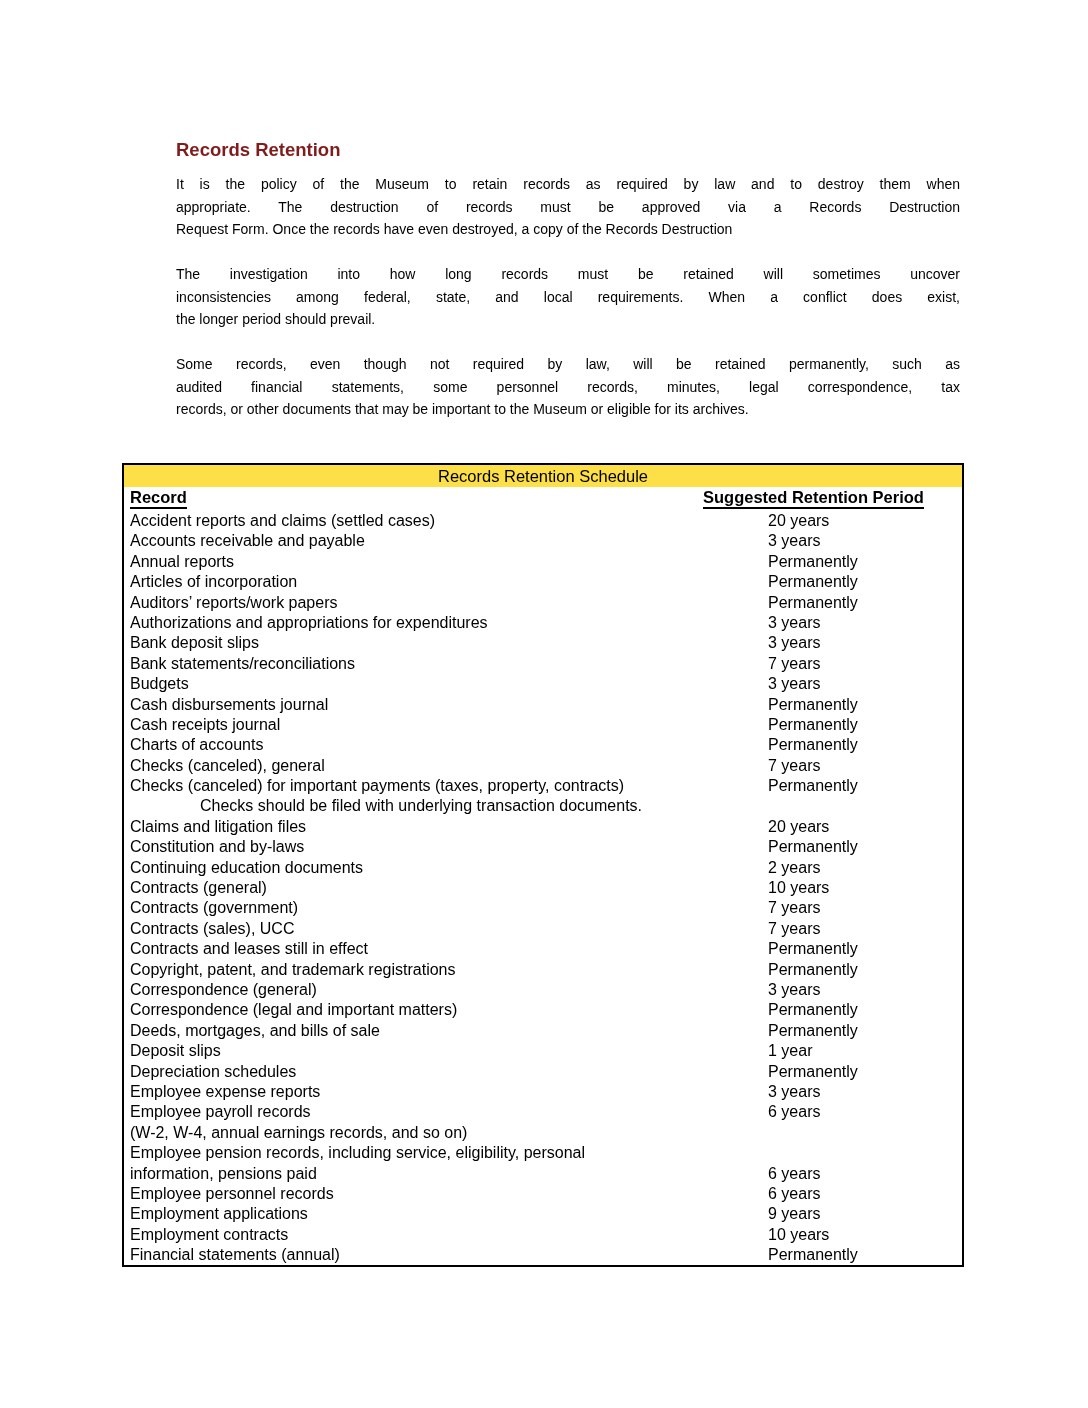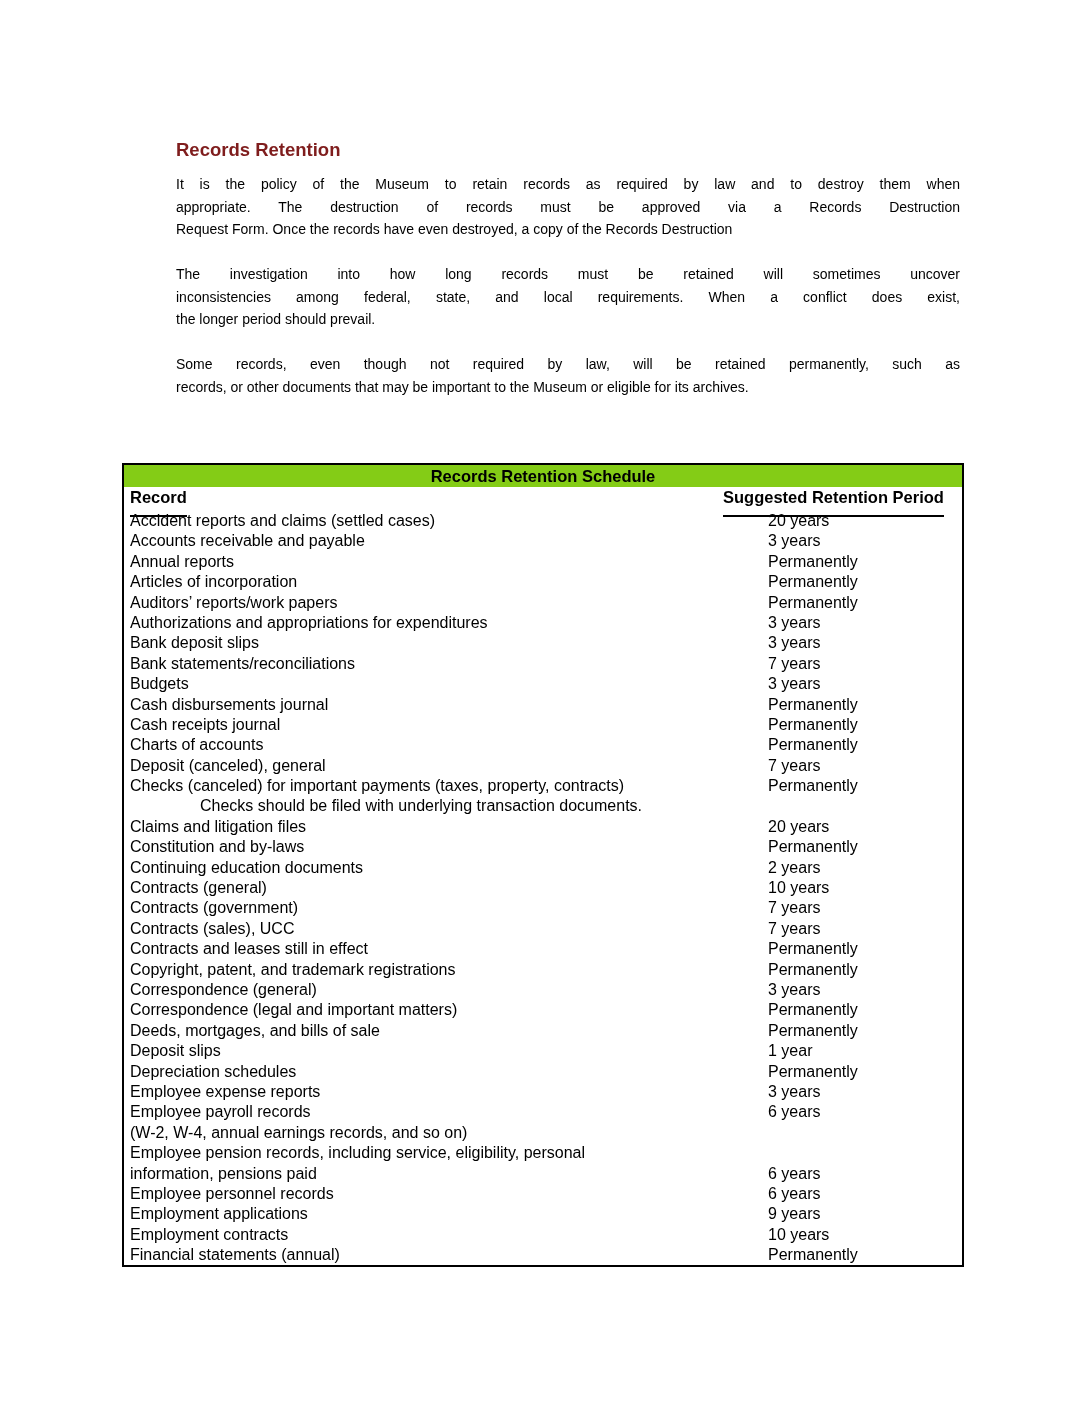--- a/index.html
+++ b/index.html
@@ -50,40 +50,40 @@
     left: 122px;
     top: 463px;
     width: 842px;
     border: 2px solid #000000;
     box-sizing: border-box;
     background: #ffffff;
   }
   .schedule-title {
     height: 22px;
     line-height: 22px;
-    background: #84cc16;
+    background: #fde047;
     text-align: center;
     font-size: 16.5px;
-    font-weight: bold;
+    font-weight: normal;
   }
   .col-headers {
     position: relative;
     height: 24px;
   }
   .col-header {
     position: absolute;
     top: 1px;
     font-size: 16.5px;
     font-weight: bold;
     border-bottom: 2px solid #000000;
-    padding-bottom: 8px;
+    padding-bottom: 0px;
     white-space: nowrap;
   }
   .col-header.c1 { left: 6px; }
-  .col-header.c2 { left: 599px; }
+  .col-header.c2 { left: 579px; }
   .rows { position: relative; }
   .row {
     position: relative;
     height: 20.4px;
   }
   .row .rec {
     position: absolute;
     left: 6px;
     top: 0;
     font-size: 16px;
@@ -116,20 +116,21 @@
         <div class="line">appropriate.  The destruction of records must be approved via a Records Destruction</div>
         <div class="line">Request Form.  Once the records have even destroyed, a copy of the Records Destruction</div>
       </div>
       <div class="para">
         <div class="line">The investigation into how long records must be retained will sometimes uncover</div>
         <div class="line">inconsistencies among federal, state, and local requirements. When a conflict does exist,</div>
         <div class="line">the longer period should prevail.</div>
       </div>
       <div class="para">
         <div class="line">Some records, even though not required by law, will be retained permanently, such as</div>
+        <div class="line">audited financial statements, some personnel records, minutes, legal correspondence, tax</div>
         <div class="line">records, or other documents that may be important to the Museum or eligible for its archives.</div>
       </div>
     </div>
 
   <div class="schedule">
     <div class="schedule-title">Records Retention Schedule</div>
     <div class="col-headers">
       <span class="col-header c1">Record</span>
       <span class="col-header c2">Suggested Retention Period</span>
     </div>
@@ -176,21 +177,21 @@
         </div>
         <div class="row">
           <span class="rec">Cash receipts journal</span>
           <span class="per">Permanently</span>
         </div>
         <div class="row">
           <span class="rec">Charts of accounts</span>
           <span class="per">Permanently</span>
         </div>
         <div class="row">
-          <span class="rec">Deposit (canceled), general</span>
+          <span class="rec">Checks (canceled), general</span>
           <span class="per">7 years</span>
         </div>
         <div class="row">
           <span class="rec">Checks (canceled) for important payments (taxes, property, contracts)</span>
           <span class="per">Permanently</span>
         </div>
         <div class="row indent">
           <span class="rec">Checks should be filed with underlying transaction documents.</span>
         </div>
         <div class="row">

